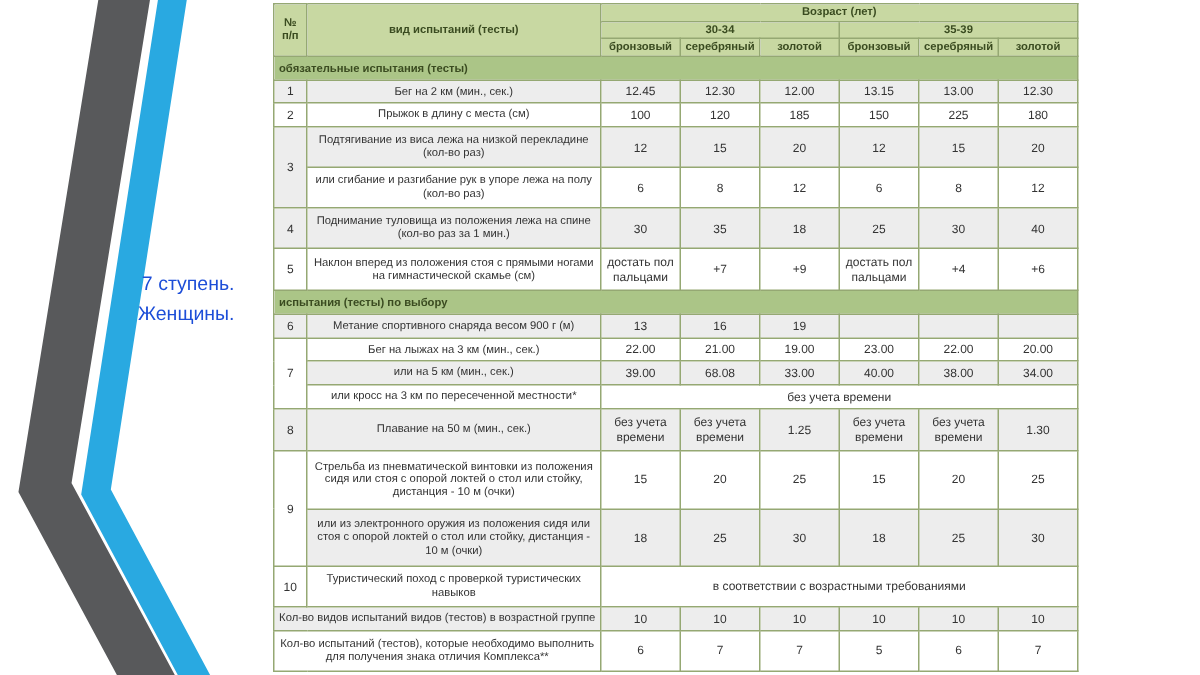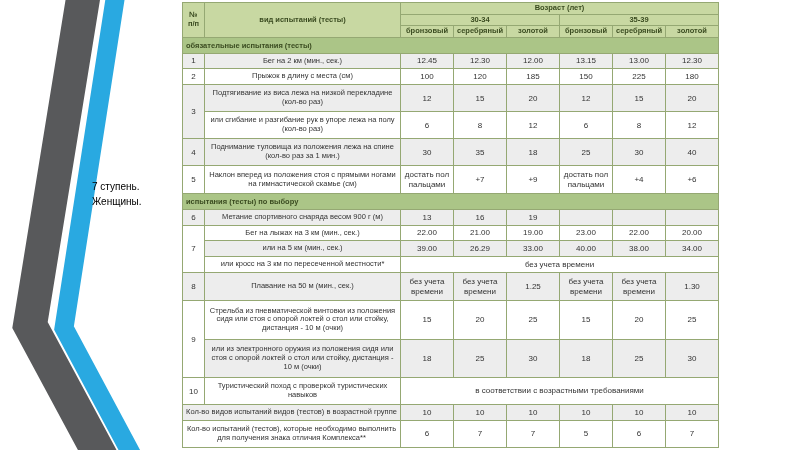--- a/index.html
+++ b/index.html
@@ -1,19 +1,19 @@
 <!DOCTYPE html>
 <html><head>
 <meta charset="utf-8">
 <style>
   html,body{margin:0;padding:0;background:#fff;}
   body{width:800px;height:450px;overflow:hidden;font-family:"Liberation Sans",sans-serif;}
   .slide{position:relative;width:800px;height:450px;background:#fff;}
   .stripes{position:absolute;left:0;top:0;width:180px;height:450px;}
-  .slide-title{position:absolute;left:92px;top:179px;font-size:10px;line-height:1.5;color:#000000;}
+  .slide-title{position:absolute;left:92px;top:179px;font-size:13px;line-height:1.5;color:#1d4ed8;text-align:right;}
   table.results{
     position:absolute;left:182px;top:2px;width:537px;height:446px;
     border-collapse:collapse;table-layout:fixed;
     font-size:8px;color:#333;background:#fff;
   }
   .results th,.results td{border:1px solid #95a873;padding:1px 3px;vertical-align:middle;overflow:hidden;}
   .results thead th{background:#c8d8a2;color:#3a4b20;font-weight:bold;font-size:7.5px;text-align:center;line-height:1.15;}
   .results td.section{background:#abc587;color:#3a4b20;font-weight:bold;font-size:7.5px;text-align:left;}
   .results td.num{text-align:center;}
   .results td.name{font-size:7.5px;text-align:center;line-height:1.18;}
@@ -147,21 +147,21 @@
           <td class="val">22.00</td>
           <td class="val">21.00</td>
           <td class="val">19.00</td>
           <td class="val">23.00</td>
           <td class="val">22.00</td>
           <td class="val">20.00</td>
         </tr>
         <tr class="z">
           <td class="name">или на 5 км (мин., сек.)</td>
           <td class="val">39.00</td>
-          <td class="val">26.29</td>
+          <td class="val">68.08</td>
           <td class="val">33.00</td>
           <td class="val">40.00</td>
           <td class="val">38.00</td>
           <td class="val">34.00</td>
         </tr>
         <tr>
           <td class="name">или кросс на 3 км по пересеченной местности*</td>
           <td colspan="6" class="val">без учета времени</td>
         </tr>
         <tr class="z">

